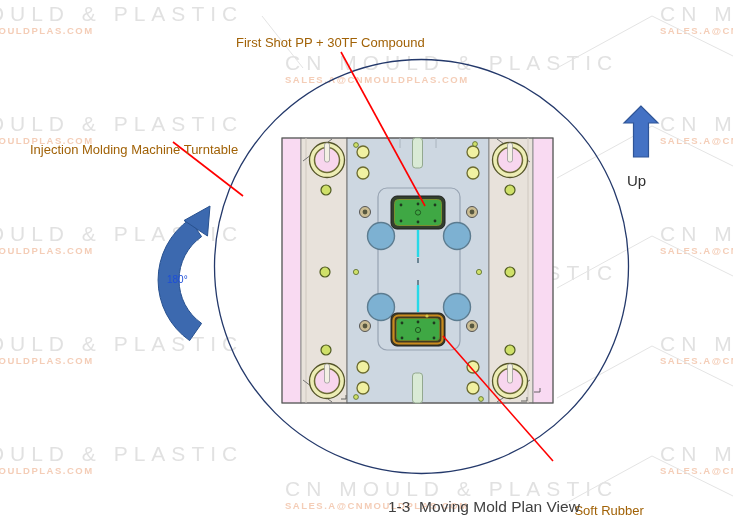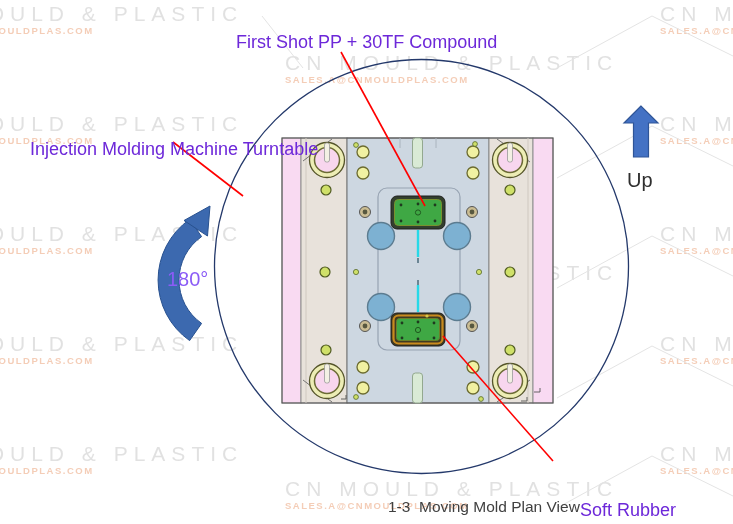--- a/index.html
+++ b/index.html
@@ -21,25 +21,25 @@
   .wm-email{
     display:block;margin-top:2px;
     font-size:9.5px;font-weight:700;letter-spacing:1.5px;
     color:rgba(233,150,104,0.48);
   }
   
   svg.diagram{position:absolute;left:0;top:0;z-index:1;}
   
   .lbl{
     position:absolute;z-index:2;
-    color:#6d28d9;font-size:18px;line-height:19px;
+    color:#a16207;font-size:13px;line-height:19px;
     white-space:pre;
   }
-  .lbl-up{font-size:20px;color:#2f2f2f;}
-  .lbl-rot{font-size:20px;color:#8b5cf6;}
+  .lbl-up{font-size:15px;color:#2f2f2f;}
+  .lbl-rot{font-size:10px;color:#1d4ed8;}
   .lbl-caption{font-size:15.5px;color:#404040;}
 </style>
 </head>
 <body>
 
 <div class="stage">
 
   <div class="wm-layer">
       <div class="wm-tile" style="left: -90px; top: 3px;">
         <span class="wm-brand">CN MOULD &amp; PLASTIC</span>

